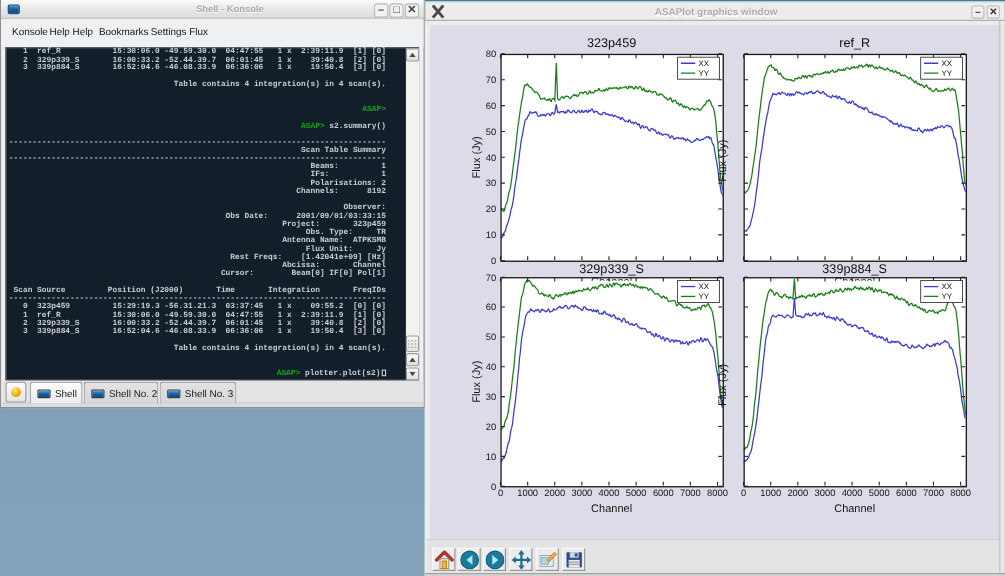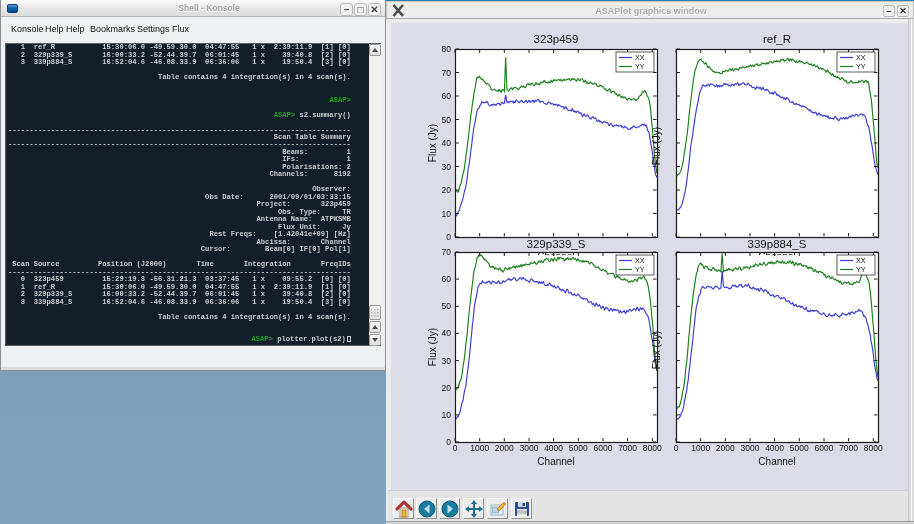--- a/index.html
+++ b/index.html
@@ -495,14 +495,31 @@
         <svg width="6" height="4" viewBox="0 0 6 4">
           <path d="M3 0 L6 4 L0 4 Z" fill="#4a4a4a"></path>
         </svg>
       </div>
     <div class="sbtn abs" style="top:290px;">
         <svg width="6" height="4" viewBox="0 0 6 4">
           <path d="M3 4 L6 0 L0 0 Z" fill="#4a4a4a"></path>
         </svg>
       </div>
   </div>
+  <div id="ktabs" class="abs">
+    <div class="newb abs">
+        <div class="ball abs"></div>
+      </div>
+    <div class="tab abs" style="left:25px;width:48px;background:linear-gradient(#fcfcfc,#eceded);">
+      <div class="ti"></div>
+        <div class="tl">Shell</div>
+      </div>
+    <div class="tab abs" style="left:74px;width:68px;overflow:hidden;background:linear-gradient(#e3e3e3,#d4d5d6);">
+      <div class="ti"></div>
+        <div class="tl">Shell No. 2</div>
+      </div>
+    <div class="tab abs" style="left:143px;width:70px;overflow:hidden;background:linear-gradient(#e3e3e3,#d4d5d6);">
+      <div class="ti"></div>
+        <div class="tl">Shell No. 3</div>
+      </div>
+  </div>
   <div id="kbot" class="abs"></div>
 </div>
 
 </body></html>

